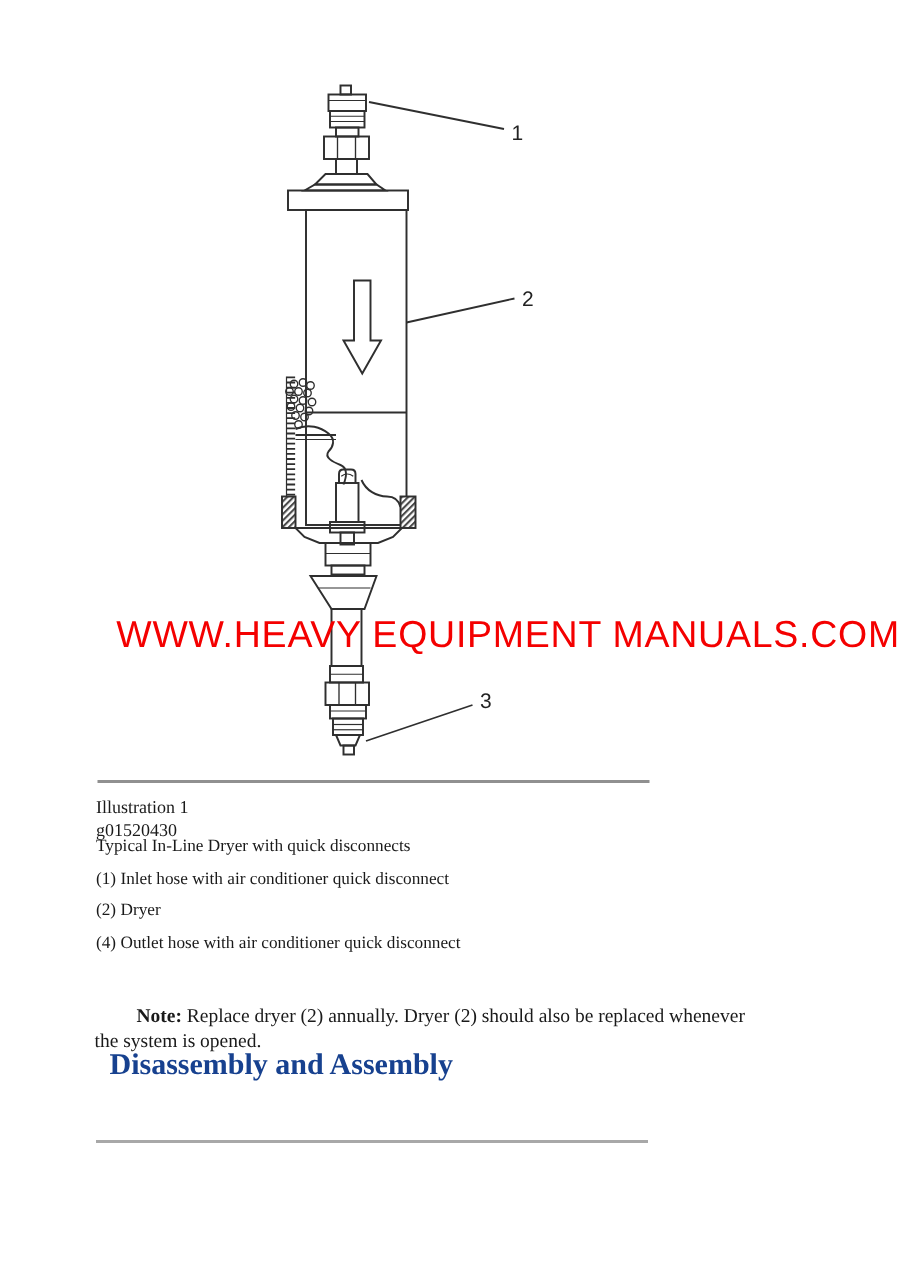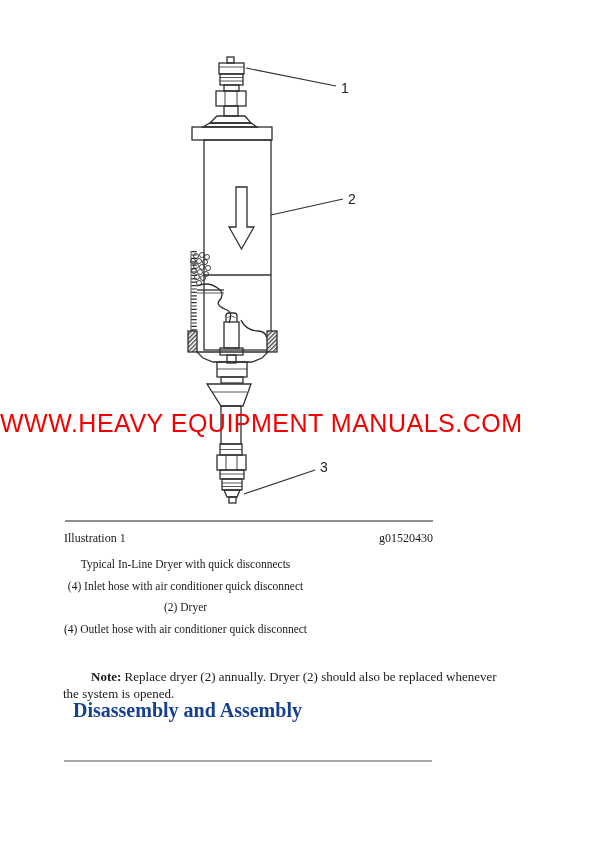--- a/index.html
+++ b/index.html
@@ -5,33 +5,33 @@
   html,body{margin:0;padding:0;background:#fff;}
   .page{
     position:relative;width:600px;height:849px;background:#ffffff;
     font-family:"Liberation Serif",serif;color:#1a1a1a;overflow:hidden;
   }
   .figure-svg{position:absolute;left:0;top:0;}
   .callout-num{
     font-family:"Liberation Sans",sans-serif;font-size:14px;fill:#222222;
   }
   .watermark{
-    position:absolute;left:0;top:409px;width:600px;text-align:left;
+    position:absolute;left:0;top:409px;width:600px;text-align:right;
     font-family:"Liberation Sans",sans-serif;font-size:25px;letter-spacing:.5px;
     color:#f40000;white-space:nowrap;z-index:5;
   }
   .rule{position:absolute;height:2px;background:#909090;}
   .rule-top{left:65px;top:520px;width:368px;}
   .rule-bottom{left:64px;top:760px;width:368px;background:#a8a8a8;}
   .ill-meta{
     position:absolute;left:64px;top:531px;width:369px;
-    display:flex;justify-content:space-between;font-size:12px;
+    display:flex;justify-content:space-between;font-size:12px;flex-direction:column;
   }
   .caption{position:absolute;left:64px;top:554px;font-size:11.5px;}
-  .cap-line{line-height:21.5px;white-space:nowrap;text-align:center;}
+  .cap-line{line-height:21.5px;white-space:nowrap;}
   .note{
     position:absolute;left:63px;top:655px;width:452px;
     font-size:13px;line-height:17px;
   }
   .note b{font-weight:bold;margin-left:28px;}
   .section-heading{
     position:absolute;left:73px;top:699px;margin:0;
     font-family:"Liberation Serif",serif;font-size:20px;font-weight:bold;
     color:#17418f;white-space:nowrap;
   }
@@ -140,21 +140,21 @@
 
   <div class="rule rule-top"></div>
 
   <div class="ill-meta">
     <span>Illustration 1</span>
     <span>g01520430</span>
   </div>
 
   <div class="caption">
     <div class="cap-line">Typical In-Line Dryer with quick disconnects</div>
-    <div class="cap-line">(4) Inlet hose with air conditioner quick disconnect</div>
+    <div class="cap-line">(1) Inlet hose with air conditioner quick disconnect</div>
     <div class="cap-line">(2) Dryer</div>
     <div class="cap-line">(4) Outlet hose with air conditioner quick disconnect</div>
   </div>
 
   <p class="note">
     <b>Note:</b>
     <span>Replace dryer (2) annually. Dryer (2) should also be replaced whenever the system is opened.</span>
   </p>
 
   <h1 class="section-heading">Disassembly and Assembly</h1>

